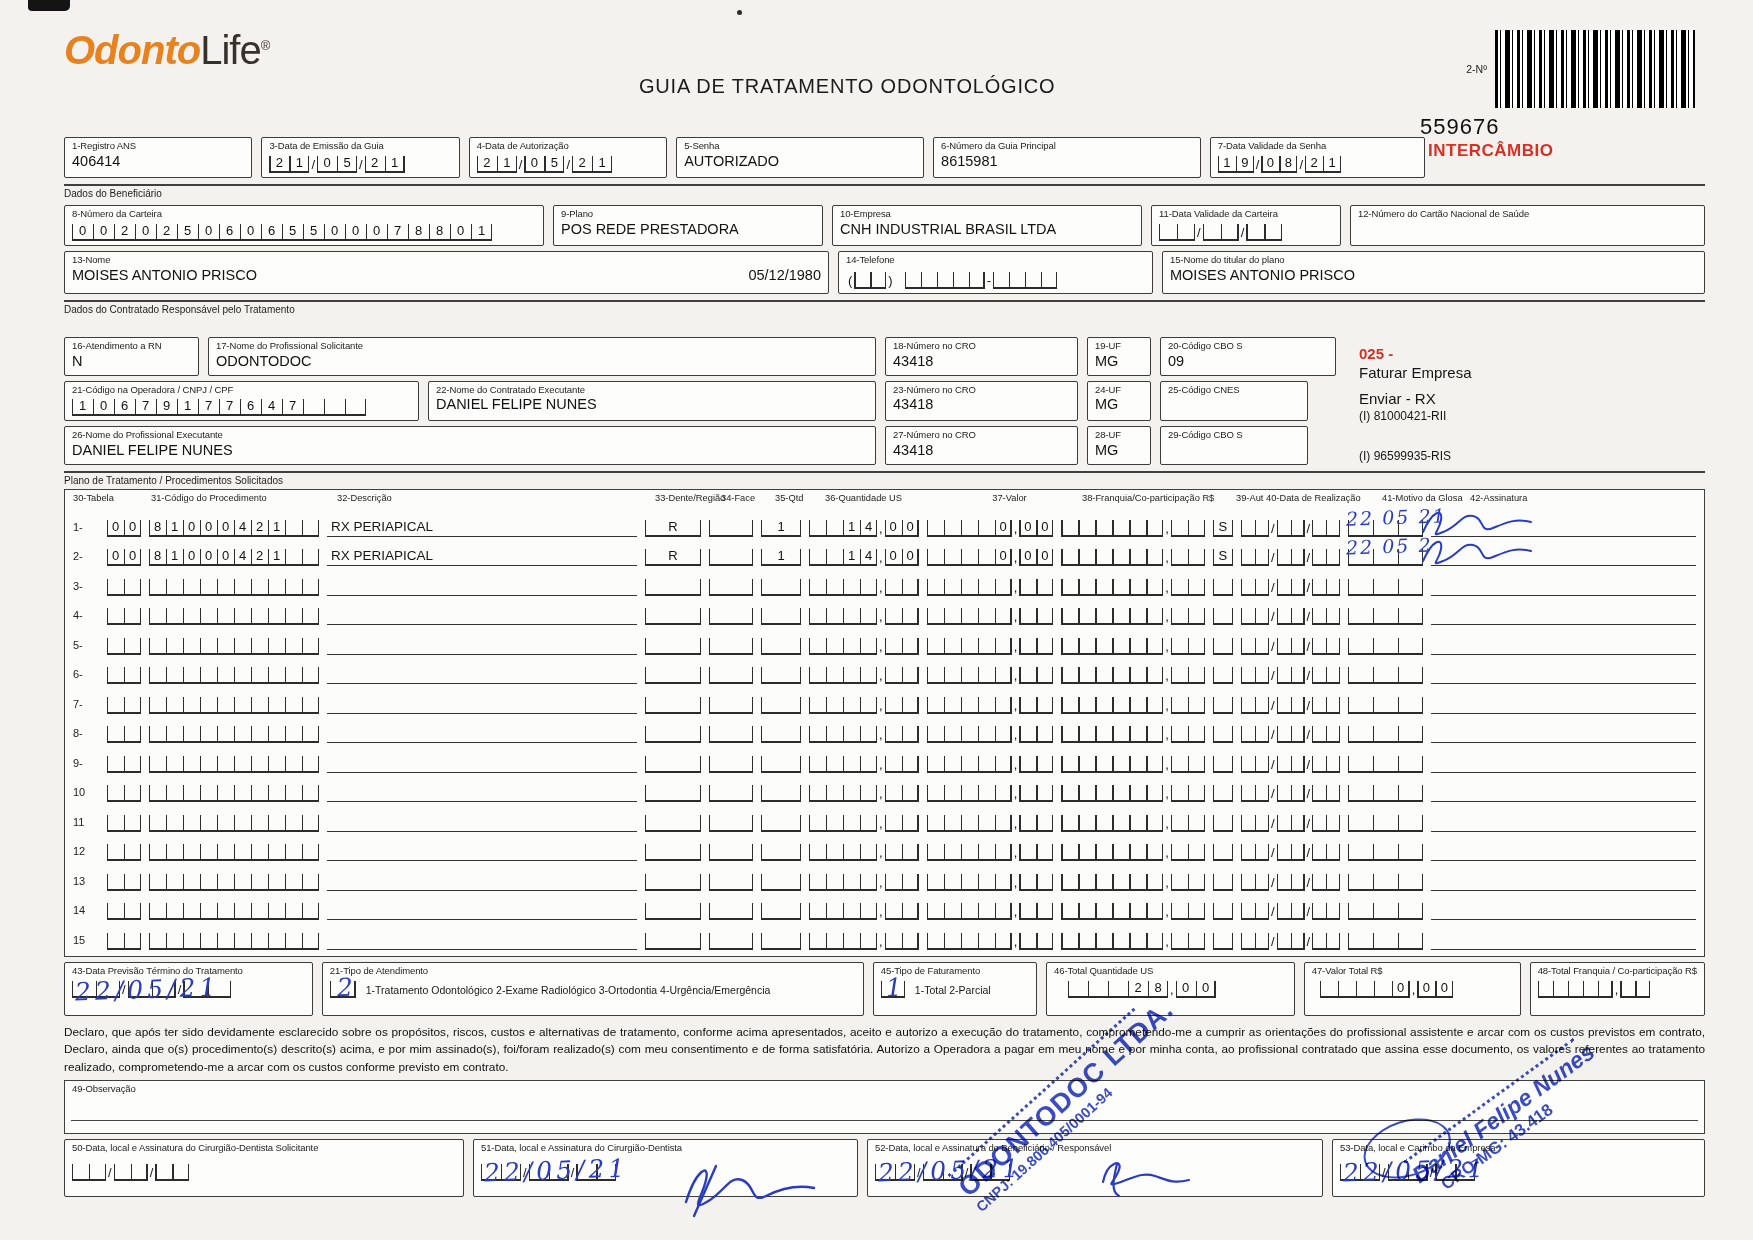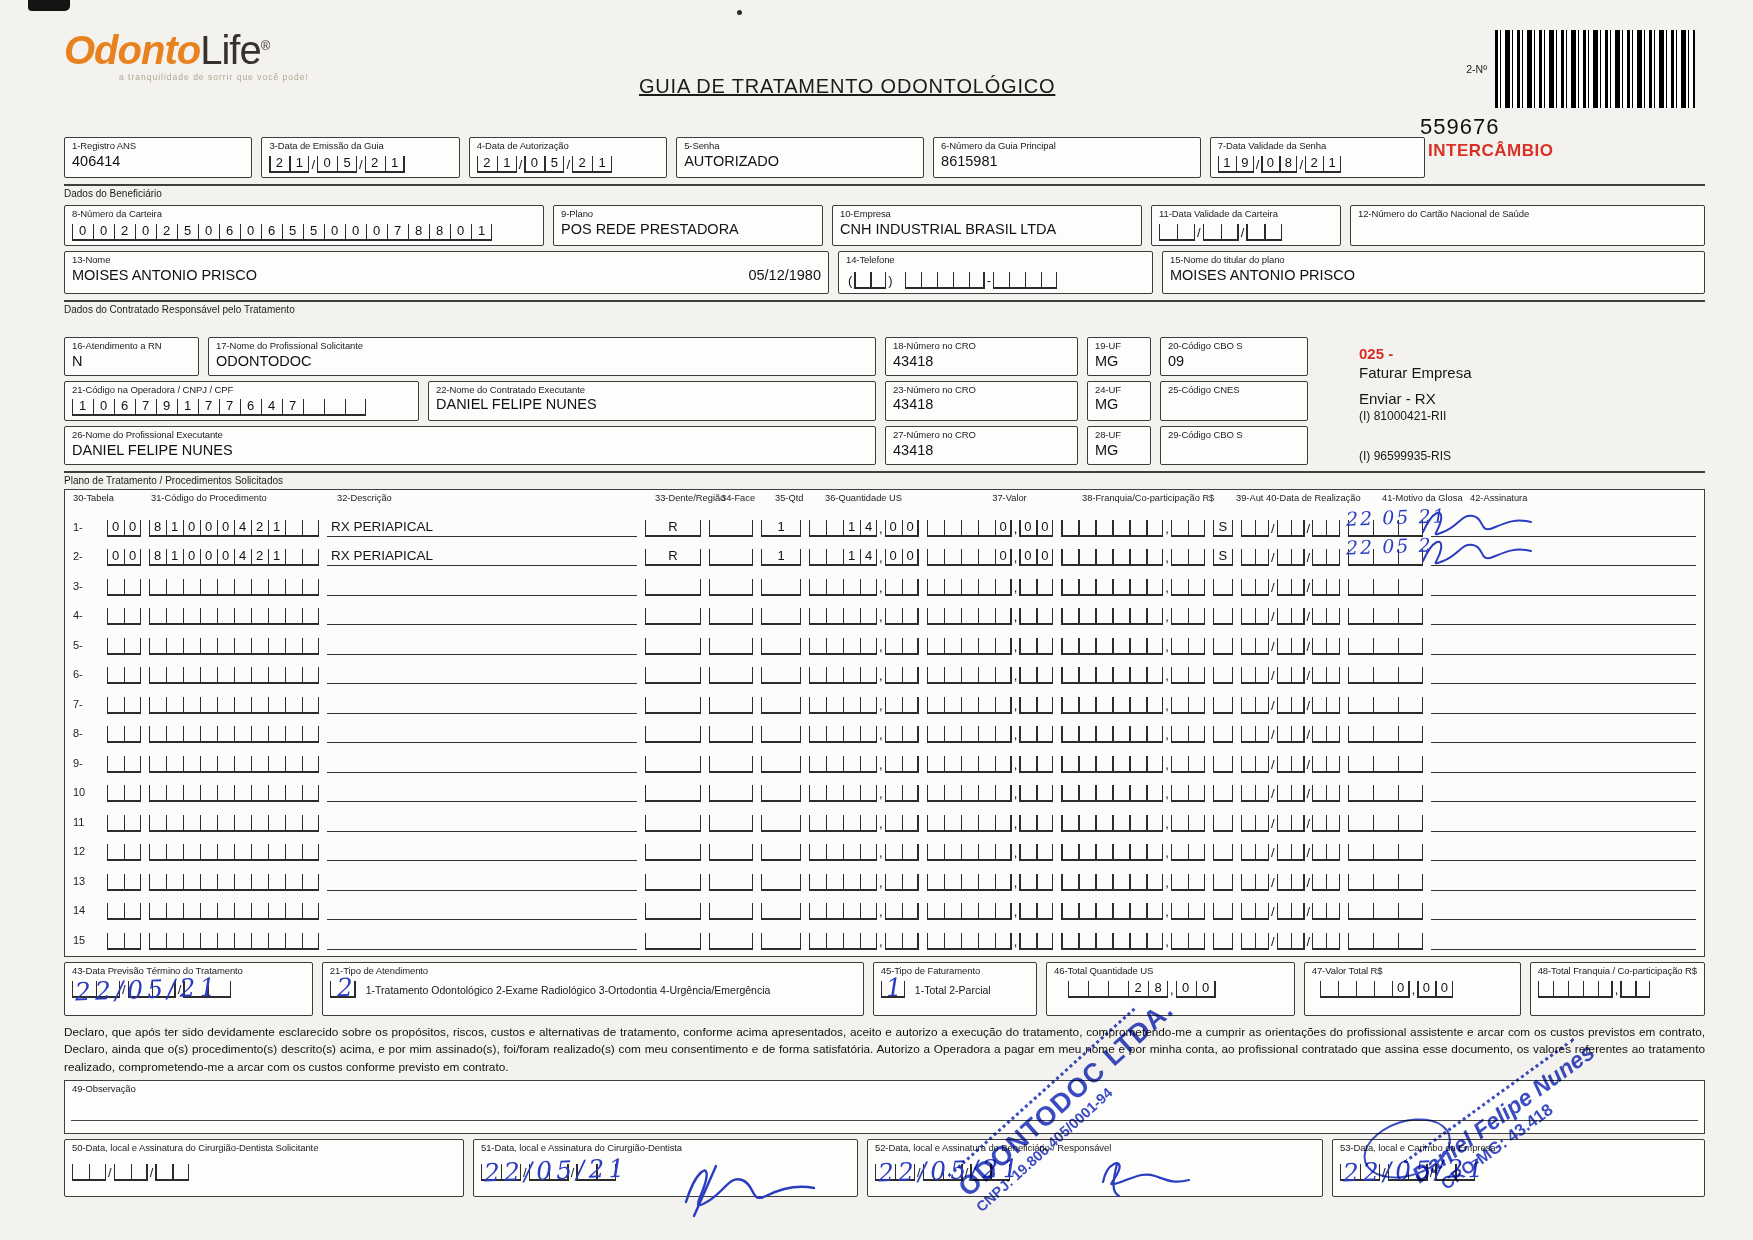--- a/index.html
+++ b/index.html
@@ -8,21 +8,21 @@
   
   .art1{position:absolute;left:28px;top:0;width:42px;height:11px;background:#141414;border-radius:0 0 5px 4px;}
   .art2{position:absolute;left:737px;top:10px;width:5px;height:5px;background:#2b2b2b;border-radius:50%;}
   
   .hdr{position:relative;height:102px;}
   .logo{font-size:40px;line-height:1;letter-spacing:-1px;}
   .lg1{color:#e8821e;font-weight:bold;font-style:italic;}
   .lg2{color:#37312c;font-weight:normal;}
   .lgr{color:#37312c;font-size:13px;vertical-align:super;}
   .tagline{font-size:8.5px;color:#b3a493;letter-spacing:1px;filter:blur(.6px);margin:2px 0 0 55px;}
-  .doc-title{position:absolute;left:575px;top:45px;font-size:20px;letter-spacing:.8px;color:#1b1b1b;text-decoration:underline;}
+  .doc-title{position:absolute;left:575px;top:45px;font-size:20px;letter-spacing:.8px;color:#1b1b1b;}
   .bc-area{position:absolute;right:10px;top:0;width:370px;}
   .bc-row{display:flex;align-items:center;gap:8px;justify-content:flex-end;}
   .bc-label{font-size:10.5px;color:#222;}
   .barcode{width:200px;height:78px;
      background:repeating-linear-gradient(90deg,#000 0 3px,#fff 3px 5px,#000 5px 6px,#fff 6px 10px,#000 10px 15px,#fff 15px 17px,#000 17px 18px,#fff 18px 22px);}
   .bc-num{font-size:22px;color:#101010;margin:6px 0 0 95px;letter-spacing:1px;}
   .bc-exch{font-size:17px;font-weight:bold;color:#d93025;margin:1px 0 0 103px;letter-spacing:.5px;}
   
   .frow{display:flex;gap:9px;margin:5px 0;align-items:stretch;}
   .fb{background:#fdfdfb;border:1.6px solid #3c3c3c;border-radius:2px;padding:3px 7px 4px;box-sizing:border-box;position:relative;}
@@ -82,21 +82,20 @@
 </head>
 <body>
 
 <div class="page">
   <div class="art1"></div>
   <div class="art2"></div>
 
   <div class="hdr">
     <div>
       <div class="logo"><span class="lg1">Odonto</span><span class="lg2">Life</span><span class="lgr">®</span></div>
-      <div class="tagline">a tranquilidade de sorrir que você pode!</div>
     </div>
     <div class="doc-title">GUIA DE TRATAMENTO ODONTOLÓGICO</div>
     <div class="bc-area">
       <div class="bc-row">
         <span class="bc-label">2-Nº</span>
         <div class="barcode"></div>
       </div>
       <div class="bc-num">559676</div>
       <div class="bc-exch">INTERCÂMBIO</div>
     </div>
@@ -292,21 +291,21 @@
         <span class="val">ODONTODOC</span>
       </div>
       <div class="fb" style="width:193px">
         <span class="lab">18-Número no CRO</span>
         <span class="val">43418</span>
       </div>
       <div class="fb" style="width:64px">
         <span class="lab">19-UF</span>
         <span class="val">MG</span>
       </div>
-      <div class="fb" style="width:148px">
+      <div class="fb" style="width:176px">
         <span class="lab">20-Código CBO S</span>
         <span class="val">09</span>
       </div>
     </div>
     <div class="frow">
       <div class="fb" style="width:355px">
         <span class="lab">21-Código na Operadora / CNPJ / CPF</span>
         <span class="combline">
             <span class="comb">
               <span class="cc" style="width: 21px;">1</span>

